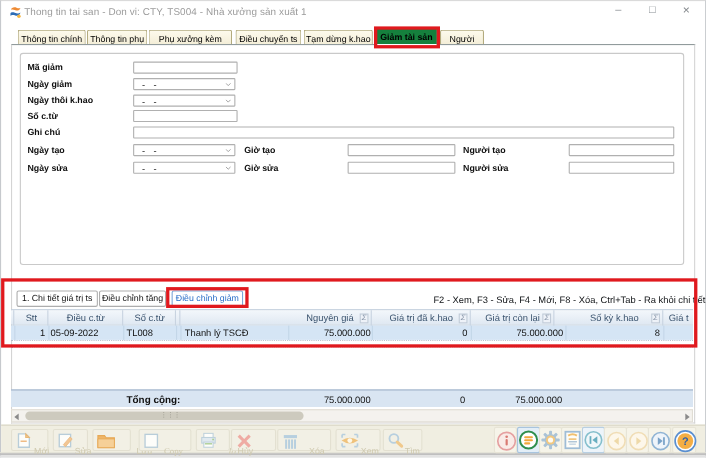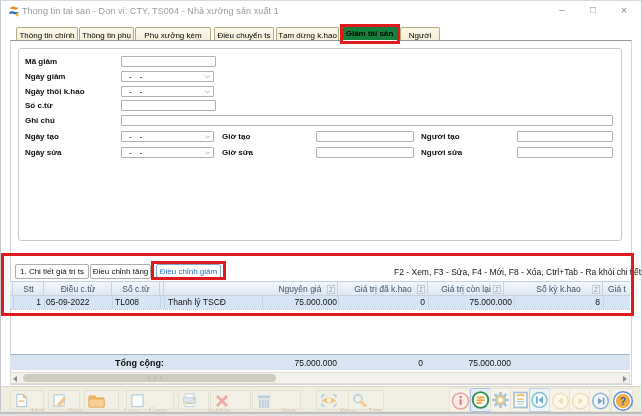--- a/index.html
+++ b/index.html
@@ -228,21 +228,21 @@
         <rect x="2" y="2.5" width="12" height="2.8" fill="#b7cfdf"></rect>
         <g fill="#b7cfdf">
           <rect x="3.2" y="6.5" width="1.8" height="8.5"></rect>
           <rect x="5.9" y="6.5" width="1.8" height="8.5"></rect>
           <rect x="8.6" y="6.5" width="1.8" height="8.5"></rect>
           <rect x="11.3" y="6.5" width="1.8" height="8.5"></rect>
         </g>
       </svg>
       <span class="tlabel" style="left:28px;">Xóa</span>
     </div>
-  <div class="tbtn" style="left:316px;width:41px;">
+  <div class="tbtn" style="left:305px;width:41px;">
       <svg class="ticon" width="18" height="15" viewBox="0 0 18 15">
         <path d="M2 2 h3 M2 2 v3 M16 2 h-3 M16 2 v3 M2 13 h3 M2 13 v-3 M16 13 h-3 M16 13 v-3" stroke="#b7cfdf" stroke-width="1.5" fill="none"></path>
         <path d="M1.5 7.5 Q9 2.2 16.5 7.5 Q9 12.8 1.5 7.5 Z" fill="#efc27c"></path>
         <circle cx="9" cy="7.5" r="2.2" fill="#fdf8ea"></circle>
       </svg>
       <span class="tlabel" style="left:22px;">Xem</span>
     </div>
   <div class="tbtn" style="left:348px;width:36px;">
       <svg class="ticon" width="15" height="15" viewBox="0 0 16 16">
         <circle cx="6.5" cy="6" r="4.3" fill="none" stroke="#b7cfdf" stroke-width="1.8"></circle>

